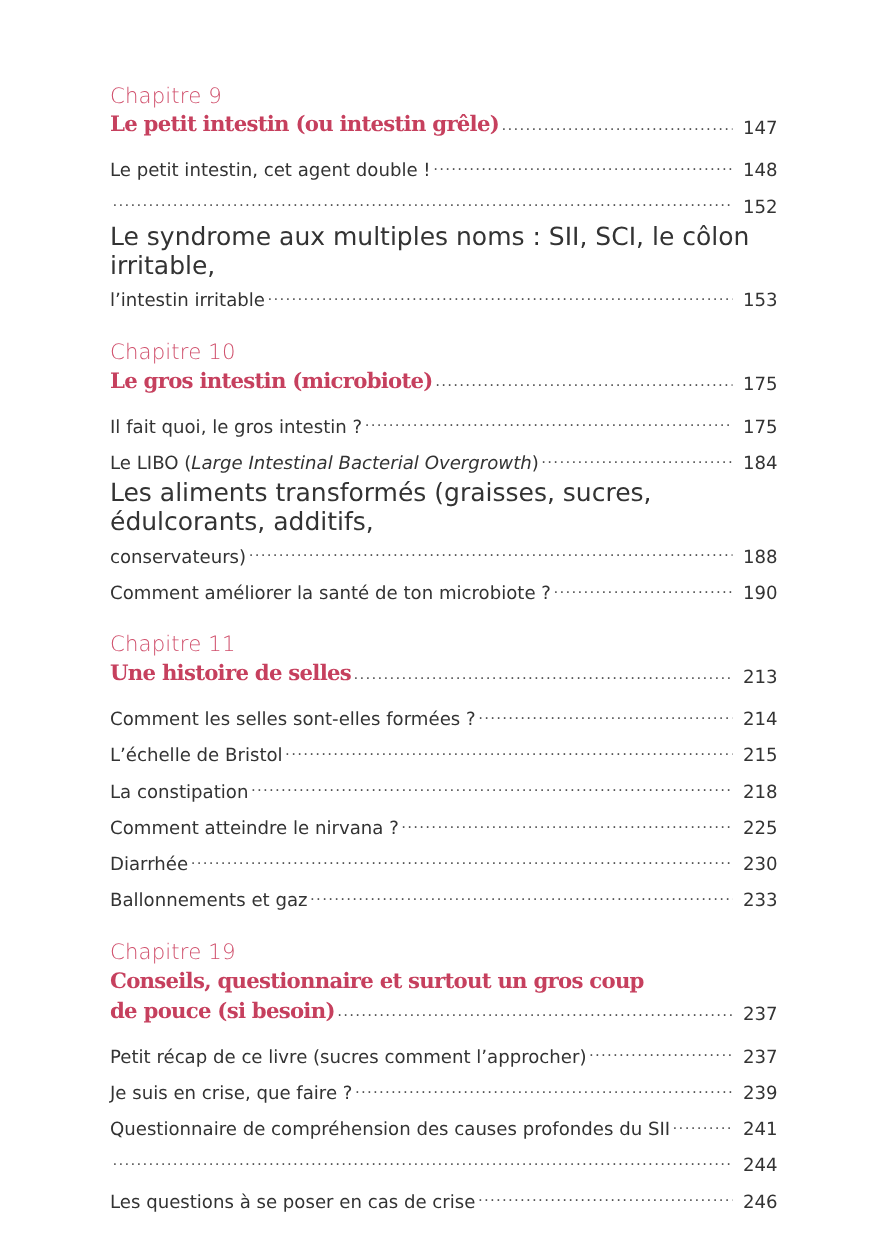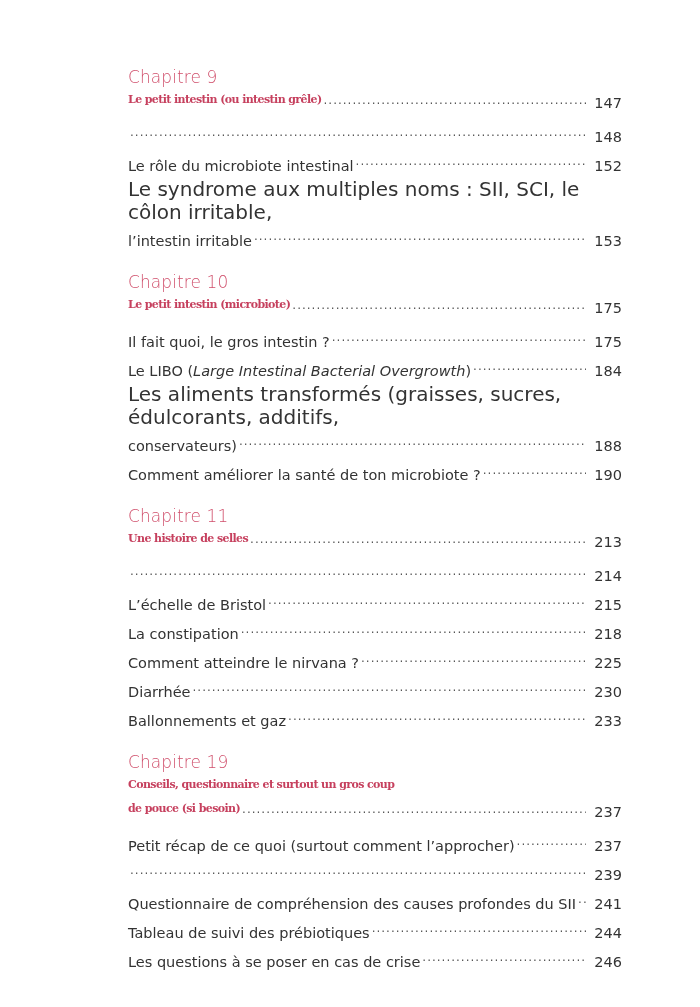--- a/index.html
+++ b/index.html
@@ -1,23 +1,23 @@
 <!DOCTYPE html>
 <html><head>
 <meta charset="utf-8">
 <style>
   html, body { margin:0; padding:0; background:#ffffff; }
   body { width:700px; height:1007px; position:relative; overflow:hidden;
          font-family:"DejaVu Sans", sans-serif; color:#333333; }
   .toc { position:absolute; left:88px; top:66px; width:534px; }
-  .chapter { margin-bottom:18px;margin-left:40px; }
+  .chapter { margin-bottom:18px; }
   .ch-label { color:#d0506c; font-size:17px; line-height:22px; font-weight:300; letter-spacing:0.1px; }
   .ch-title-row, .row { display:flex; align-items:flex-end; }
   .ch-title { color:#c6405e; font-family:"DejaVu Serif", serif; font-weight:bold;
-              font-size:11px; line-height:24px; letter-spacing:-0.6px; }
+              font-size:17px; line-height:24px; letter-spacing:-0.6px; }
   .ch-title-row { margin-bottom:8px; }
   .lead { flex:1; overflow:hidden; white-space:nowrap; color:#555; font-size:12px;
           letter-spacing:1px; margin:0 8px 5px 2px; }
   .lead::before { content:"........................................................................................................................................................................................................"; }
   .page { font-size:14.5px; min-width:24px; text-align:center; color:#333; }
   .ch-title-row .page { margin-bottom:1px; }
   .row { font-size:14.5px; line-height:24px; }
   .row .t { white-space:nowrap; }
   .multi { display:block; font-size:20px; line-height:23px; }
   .back .t { color:#0c4a6e; }
@@ -30,42 +30,42 @@
 <div class="toc">
 
   <div class="chapter">
     <div class="ch-label">Chapitre 9</div>
     <div class="ch-title-row">
       <span class="ch-title">Le petit intestin (ou intestin grêle)</span>
       <span class="lead"></span>
       <span class="page">147</span>
     </div>
     <div class="row">
+      <span class="t">Le petit intestin, cet agent double !</span>
       <span class="lead"></span>
       <span class="page">148</span>
     </div>
     <div class="row">
-      <span class="t">Le rôle du microbiote intestinal</span>
       <span class="lead"></span>
       <span class="page">152</span>
     </div>
     <div>
       <span class="multi">Le syndrome aux multiples noms : SII, SCI, le côlon irritable,</span>
       <div class="row">
         <span class="t">l’intestin irritable</span>
         <span class="lead"></span>
         <span class="page">153</span>
       </div>
     </div>
   </div>
 
   <div class="chapter">
     <div class="ch-label">Chapitre 10</div>
     <div class="ch-title-row">
-      <span class="ch-title">Le petit intestin (microbiote)</span>
+      <span class="ch-title">Le gros intestin (microbiote)</span>
       <span class="lead"></span>
       <span class="page">175</span>
     </div>
     <div class="row">
       <span class="t">Il fait quoi, le gros intestin ?</span>
       <span class="lead"></span>
       <span class="page">175</span>
     </div>
     <div class="row">
       <span class="t"><span>Le LIBO (</span><i>Large Intestinal Bacterial Overgrowth</i><span>)</span></span>
@@ -88,20 +88,21 @@
   </div>
 
   <div class="chapter">
     <div class="ch-label">Chapitre 11</div>
     <div class="ch-title-row">
       <span class="ch-title">Une histoire de selles</span>
       <span class="lead"></span>
       <span class="page">213</span>
     </div>
     <div class="row">
+      <span class="t">Comment les selles sont-elles formées ?</span>
       <span class="lead"></span>
       <span class="page">214</span>
     </div>
     <div class="row">
       <span class="t">L’échelle de Bristol</span>
       <span class="lead"></span>
       <span class="page">215</span>
     </div>
     <div class="row">
       <span class="t">La constipation</span>
@@ -127,35 +128,35 @@
 
   <div class="chapter">
     <div class="ch-label">Chapitre 19</div>
     <div class="ch-title">Conseils, questionnaire et surtout un gros coup</div>
     <div class="ch-title-row">
       <span class="ch-title">de pouce (si besoin)</span>
       <span class="lead"></span>
       <span class="page">237</span>
     </div>
     <div class="row">
-      <span class="t">Petit récap de ce quoi (surtout comment l’approcher)</span>
+      <span class="t">Petit récap de ce livre (sucres comment l’approcher)</span>
       <span class="lead"></span>
       <span class="page">237</span>
     </div>
     <div class="row">
+      <span class="t">Je suis en crise, que faire ?</span>
       <span class="lead"></span>
       <span class="page">239</span>
     </div>
     <div class="row">
       <span class="t">Questionnaire de compréhension des causes profondes du SII</span>
       <span class="lead"></span>
       <span class="page">241</span>
     </div>
     <div class="row">
-      <span class="t">Tableau de suivi des prébiotiques</span>
       <span class="lead"></span>
       <span class="page">244</span>
     </div>
     <div class="row">
       <span class="t">Les questions à se poser en cas de crise</span>
       <span class="lead"></span>
       <span class="page">246</span>
     </div>
   </div>
 

